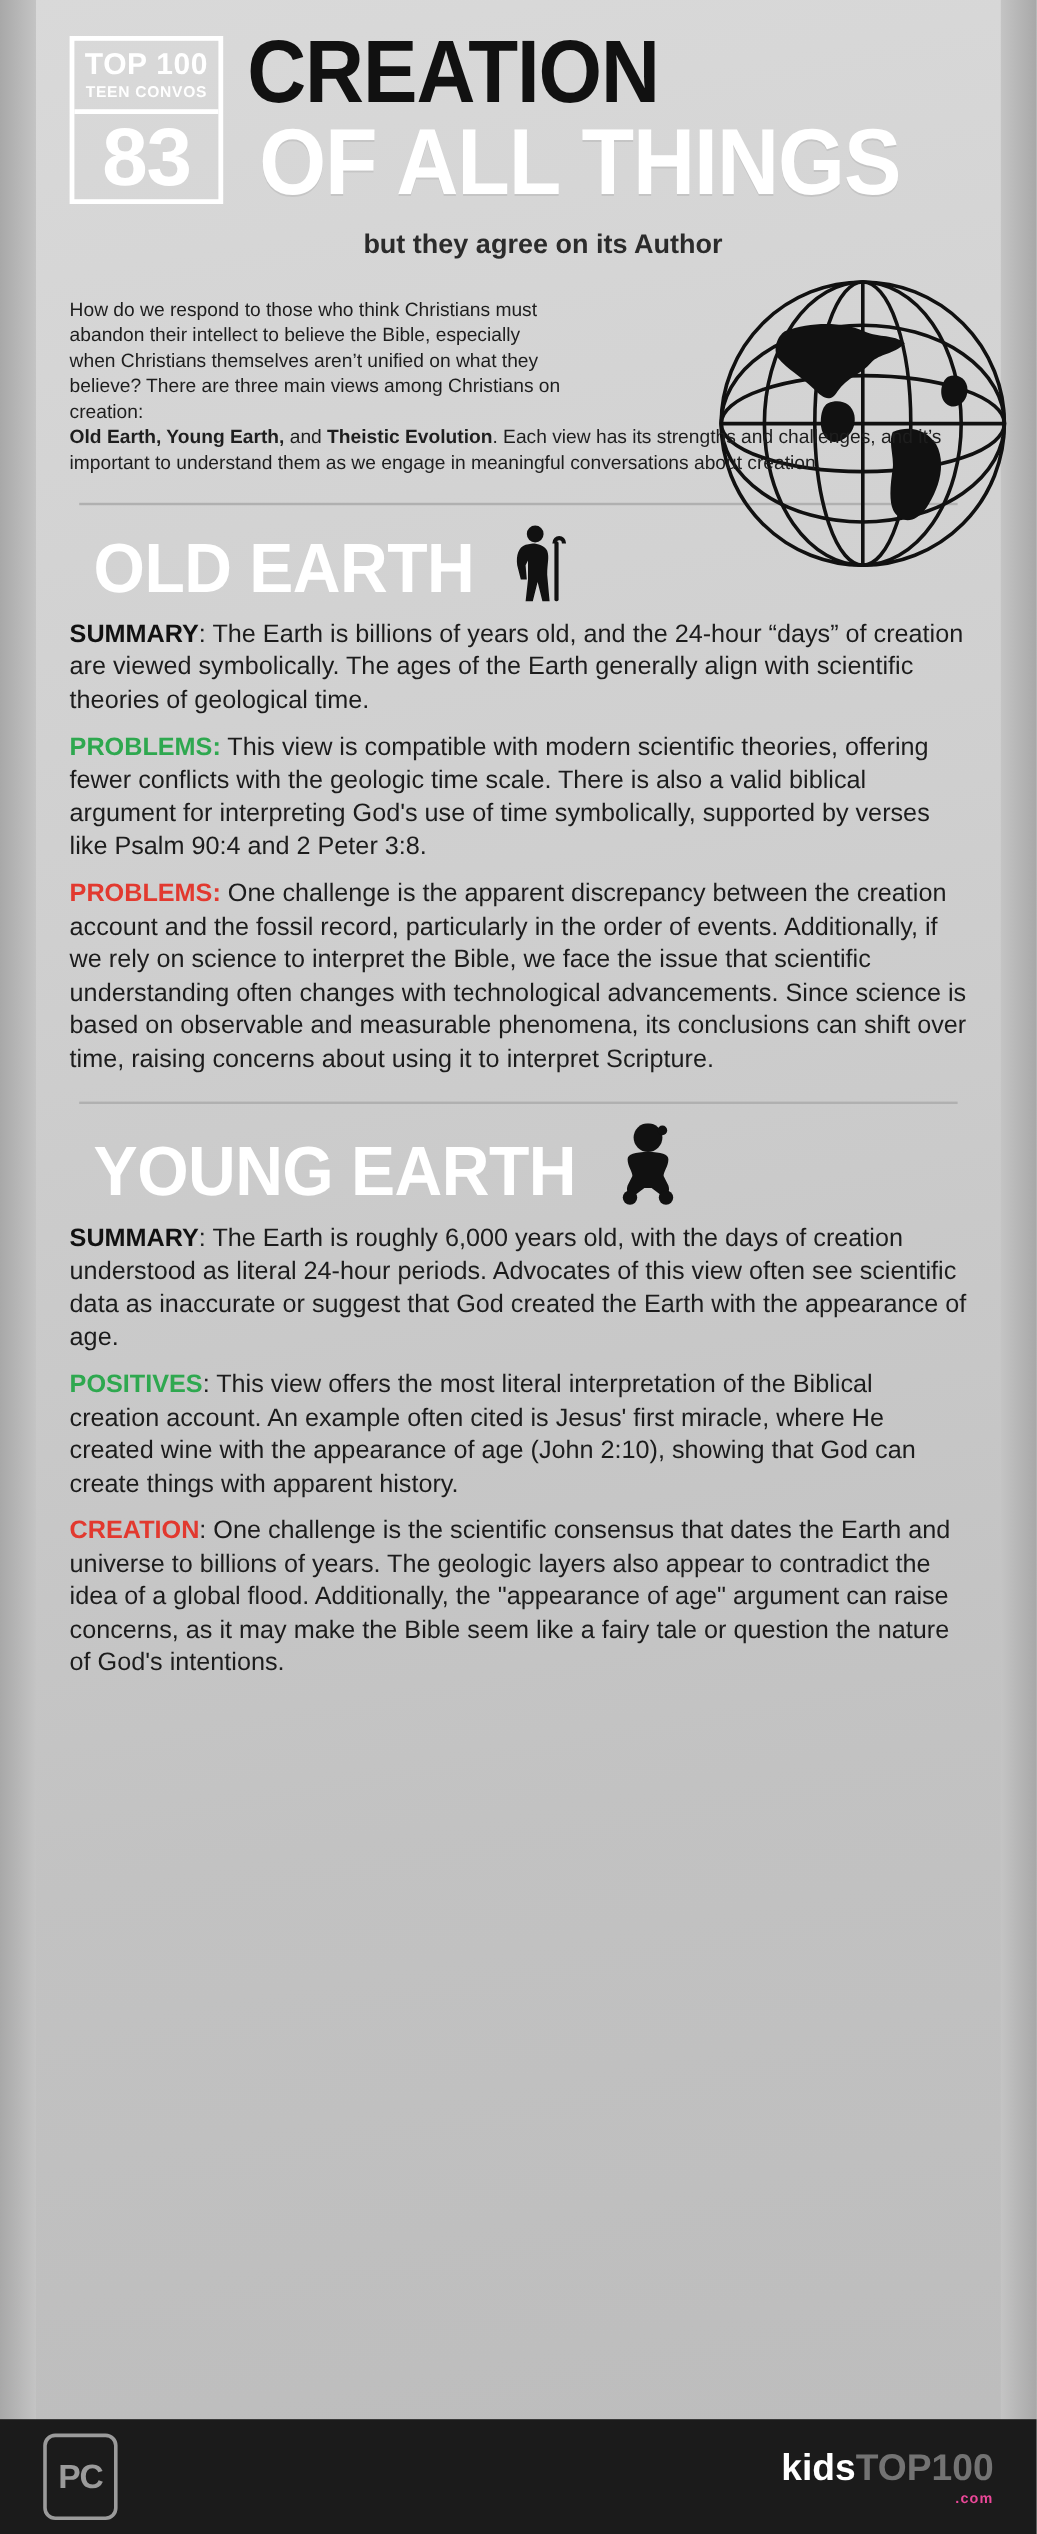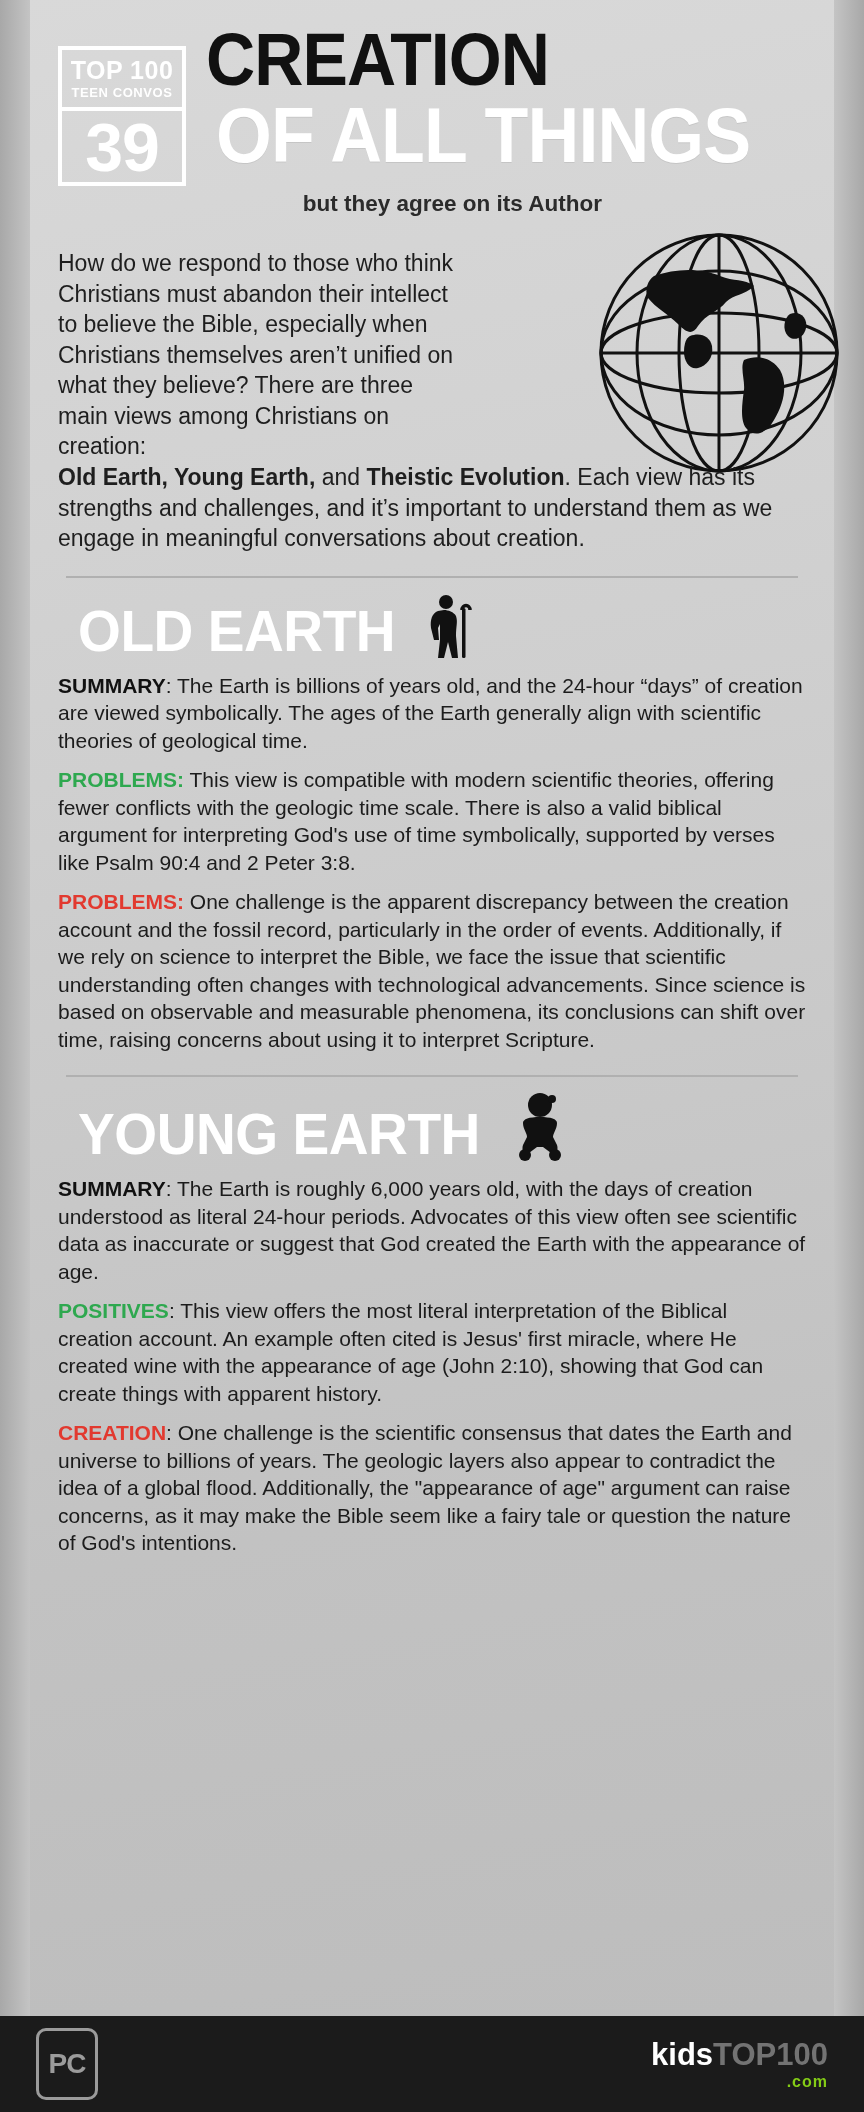--- a/index.html
+++ b/index.html
@@ -31,21 +31,21 @@
   }
 
   
   .header {
     position: relative;
     padding-top: 26px;
     height: 232px;
   }
   .badge {
     position: absolute;
-    left: 14px; top: 46px;
+    left: 14px; top: 30px;
     width: 128px; height: 140px;
     border: 4px solid #ffffff;
     background: transparent;
     display: flex; flex-direction: column;
     align-items: center;
     padding-top: 8px;
   }
   .badge .t100 {
     color: #ffffff;
     font-size: 25px;
@@ -117,21 +117,21 @@
     width: 250px; height: 250px;
     z-index: 1;
   }
 
   
   .intro {
     position: relative;
     margin-top: 16px;
     padding: 0 14px 0 14px;
     color: #1e1e1e;
-    font-size: 23px;
+    font-size: 16px;
     line-height: 1.33;
     z-index: 2;
   }
   .intro p { margin-bottom: 0; }
   .intro b { font-weight: 700; }
   .intro .narrow { display: block; max-width: 410px; }
 
   .divider {
     height: 2px;
     background: #b0b0b0;
@@ -190,37 +190,37 @@
     font-size: 28px;
     font-weight: 700;
     letter-spacing: -1px;
   }
   .kids-logo {
     text-align: right;
     line-height: 1;
   }
   .kids-logo .k1 { font-size: 31px; font-weight: 700; color: #ffffff; }
   .kids-logo .k1 .em { color: #737373; }
-  .kids-logo .k2 { font-size: 16px; color: #84cc16; font-weight: 700; margin-top: 4px; letter-spacing: 1px;}
+  .kids-logo .k2 { font-size: 12px; color: #ec4899; font-weight: 700; margin-top: 4px; letter-spacing: 1px;}
 </style>
 </head>
 <body>
 
 <div class="page">
   <div class="rail-left"></div>
   <div class="rail-right"></div>
 
   <div class="content">
 
     <div class="header">
       <div class="badge">
         <div class="t100">TOP 100</div>
         <div class="teen">TEEN CONVOS</div>
         <div class="hr"></div>
-        <div class="num">39</div>
+        <div class="num">83</div>
       </div>
       <div class="title1">CREATION</div>
       <div class="title2">OF ALL THINGS</div>
       <div class="subtitle">
         <span class="l2">but they agree on its Author</span>
       </div>
     </div>
 
     <svg class="globe" viewBox="0 0 250 250">
       <g fill="none" stroke="#111111" stroke-width="3">

